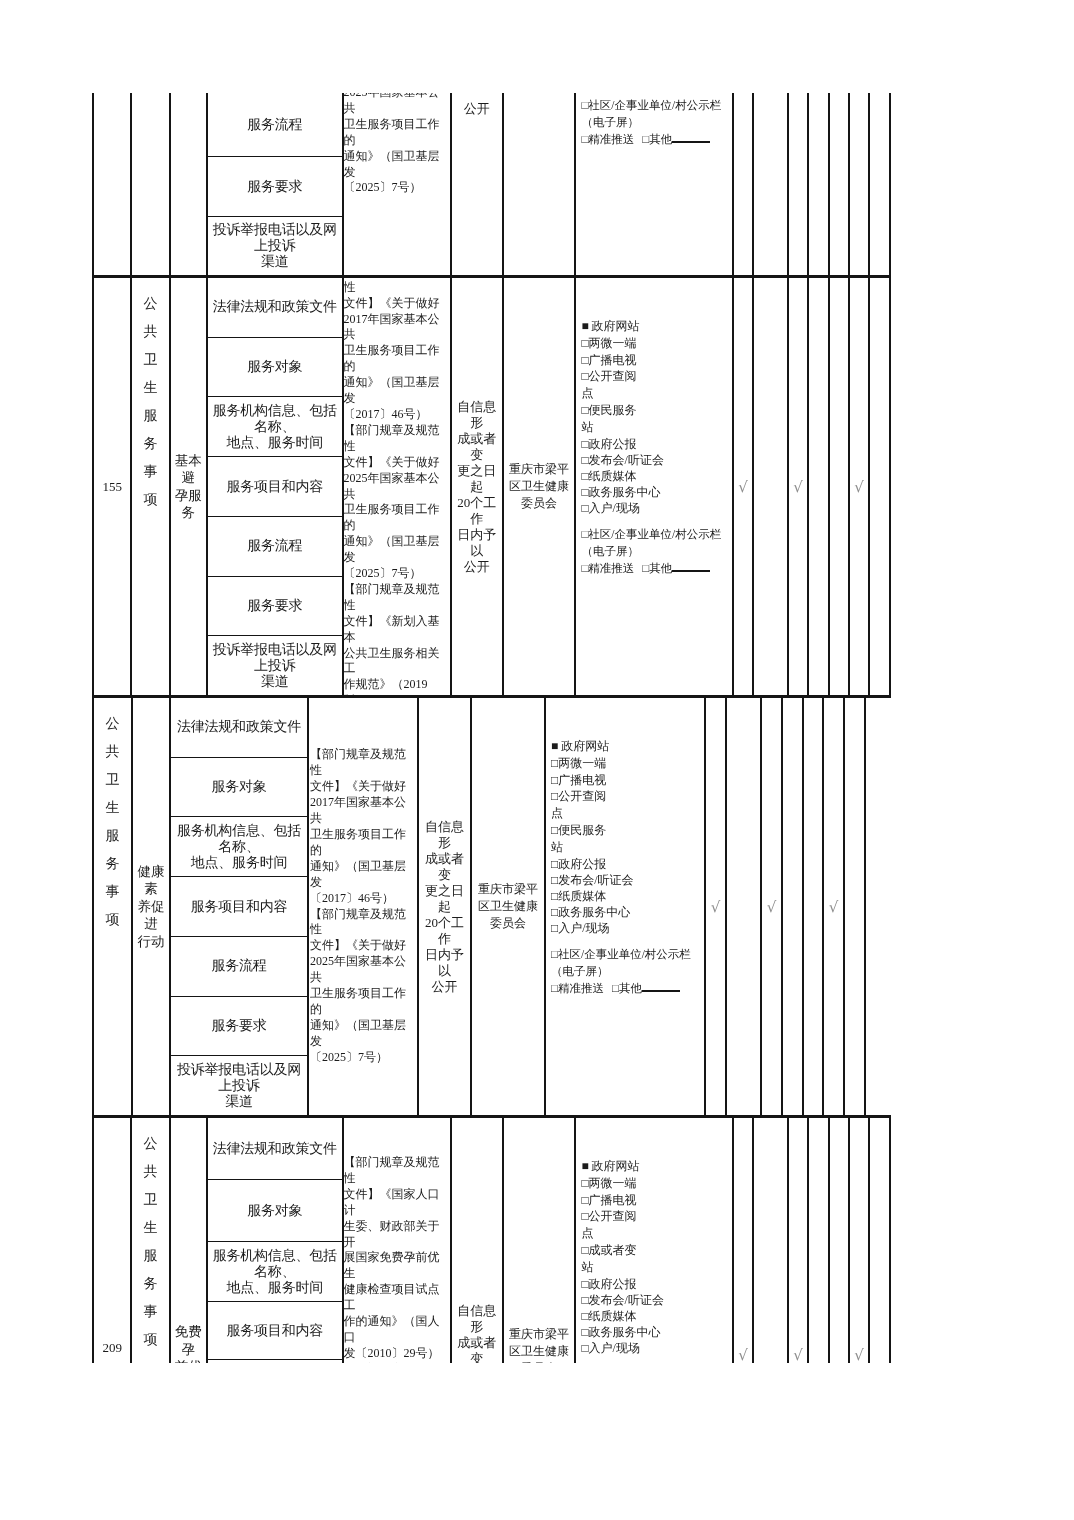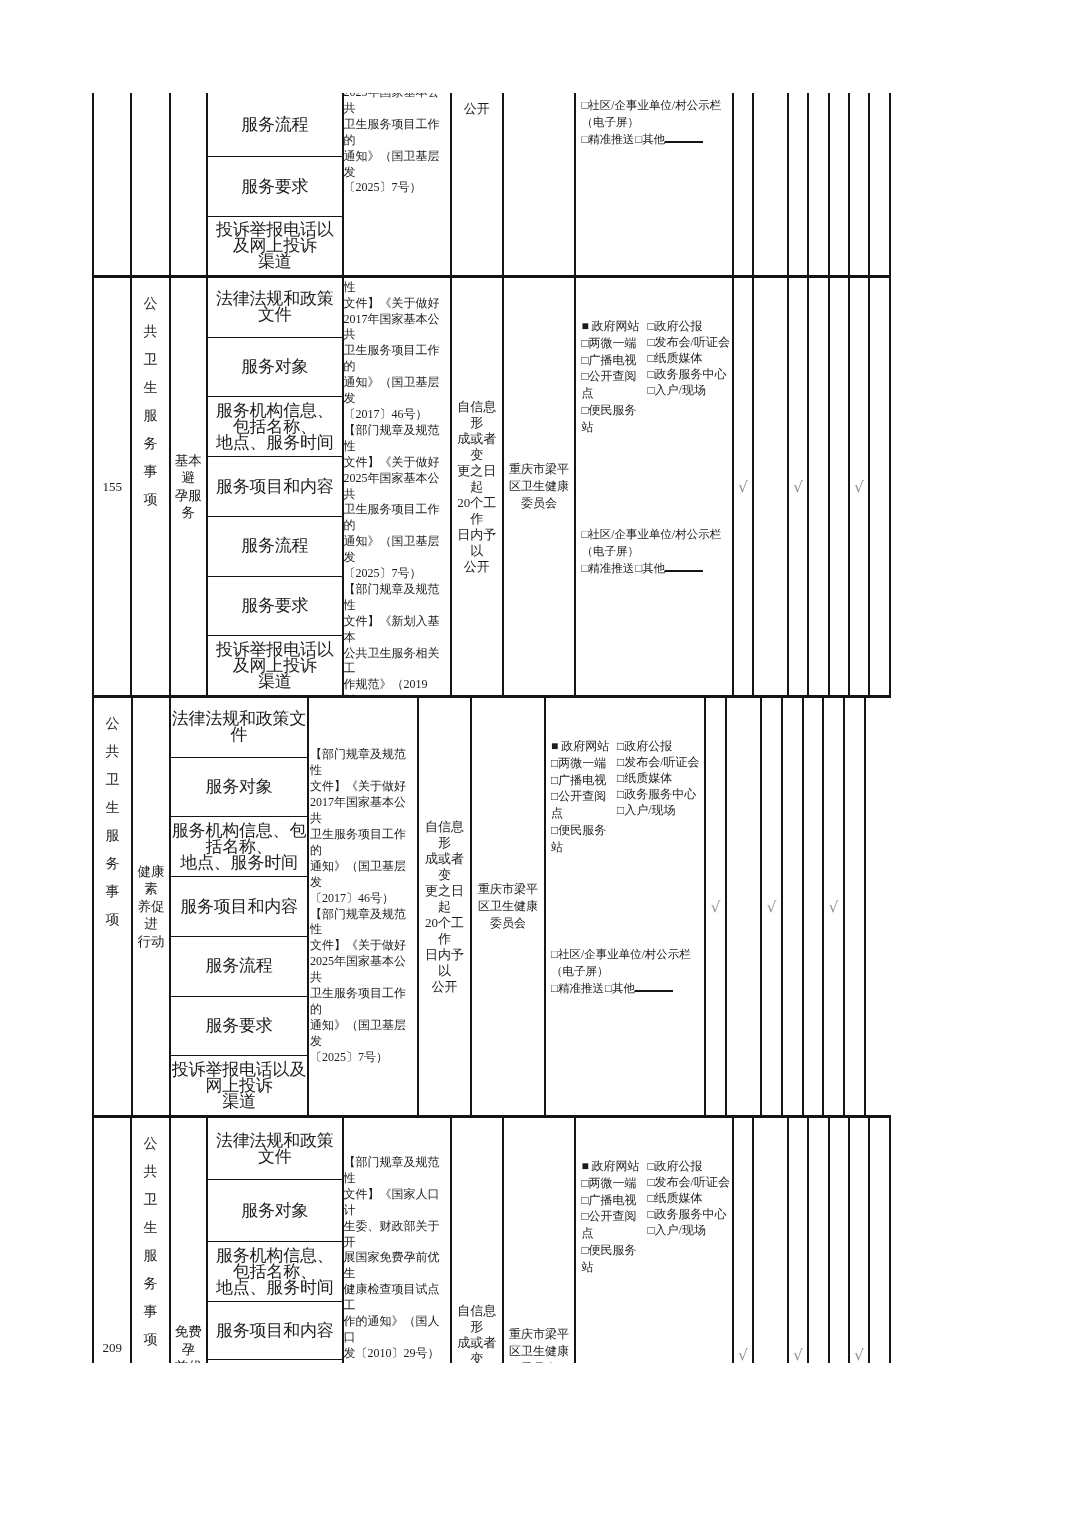--- a/index.html
+++ b/index.html
@@ -32,45 +32,45 @@
 
   .num-txt{font-size:13px;}
   .cat-cell{justify-content:flex-start; padding-top:12px;}
   .cat-txt{white-space:pre-line; line-height:28px; font-size:14px;}
   .svc-txt{white-space:pre-line; font-size:13.5px; line-height:17.5px;}
 
   .sub-stack{justify-content:flex-start; padding:0;}
   .sub-cell{
     width:100%; flex:1; border-bottom:1.5px solid #151515;
     display:flex; align-items:center; justify-content:center;
-    white-space:pre-line; font-size:17px; line-height:16px; letter-spacing:-0.2px;
+    white-space:pre-line; font-size:14px; line-height:16px; letter-spacing:-0.2px;
   }
   .sub-cell:last-child{border-bottom:none;text-align:center;}
   .r-clip .sub-stack{justify-content:flex-start;}
   .r-clip .sub-cell{flex:none;}
   .r-clip .sub-cell:nth-child(1){height:62px;}
   .r-clip .sub-cell:nth-child(2){height:62px;}
   .r-clip .sub-cell:nth-child(3){height:60px;}
   .r-clip .sub-cell:nth-child(4){height:58px;}
   .r-clip .sub-cell:nth-child(5){height:60px;}
   .r-clip .sub-cell:nth-child(6){height:60px;}
   .r-clip .sub-cell:nth-child(7){flex:1;}
 
   .legal-txt{white-space:pre-line; text-align:left; width:106px; font-size:12px; line-height:15.9px;}
   .tim-txt{white-space:pre-line; font-size:13px; line-height:16px;}
   .org-txt{white-space:pre-line; font-size:12px; line-height:17px;}
 
   .chn-cell{position:relative; align-items:flex-start; justify-content:flex-start;
             padding:40px 0 0 5px; text-align:left;}
-  .chn-grid{display:flex;}
+  .chn-grid{display:flex;flex-direction:column;}
   .chn-left{width:66px; white-space:pre-line; font-size:12px; line-height:16.8px;}
   .chn-right{width:86px; white-space:pre-line; font-size:12px; line-height:16px;}
   .chn-bottom{position:absolute; left:5px; top:248px; width:150px;
               font-size:11.5px; line-height:16.5px;}
-  .chn-bottom-row{display:flex; align-items:flex-end; gap:1px;}
+  .chn-bottom-row{display:flex; align-items:flex-end; gap:8px;}
   .underline-slot{display:inline-block; width:38px; height:13px;
                   border-bottom:2px solid #151515;}
 
   .chk{font-size:15px; color:#8f8f8f; font-family:"DejaVu Sans",sans-serif;}
 
   
   .r-partial .sub-cell:nth-child(1){flex:none; height:64px;}
   .r-partial .sub-cell:nth-child(2){flex:none; height:60px;}
   .r-partial .sub-cell:nth-child(3){flex:1;}
   .p-leg{justify-content:flex-start;}
@@ -399,21 +399,21 @@
 区卫生健康
 委员会</div>
       </div>
       <div class="c w-chn chn-cell">
         <div class="chn-grid">
           <div class="chn-left"><span>■ 政府网站</span>
 <span>□两微一端</span>
 <span>□广播电视</span>
 <span>□公开查阅
 点</span>
-<span>□便民服务
+<span>□成或者变
 站</span></div>
           <div class="chn-right"><span>□政府公报</span>
 <span>□发布会/听证会</span>
 <span>□纸质媒体</span>
 <span>□政务服务中心</span>
 <span>□入户/现场</span></div>
         </div>
 
       </div>
       <div class="c w-n1 chk-cell">

